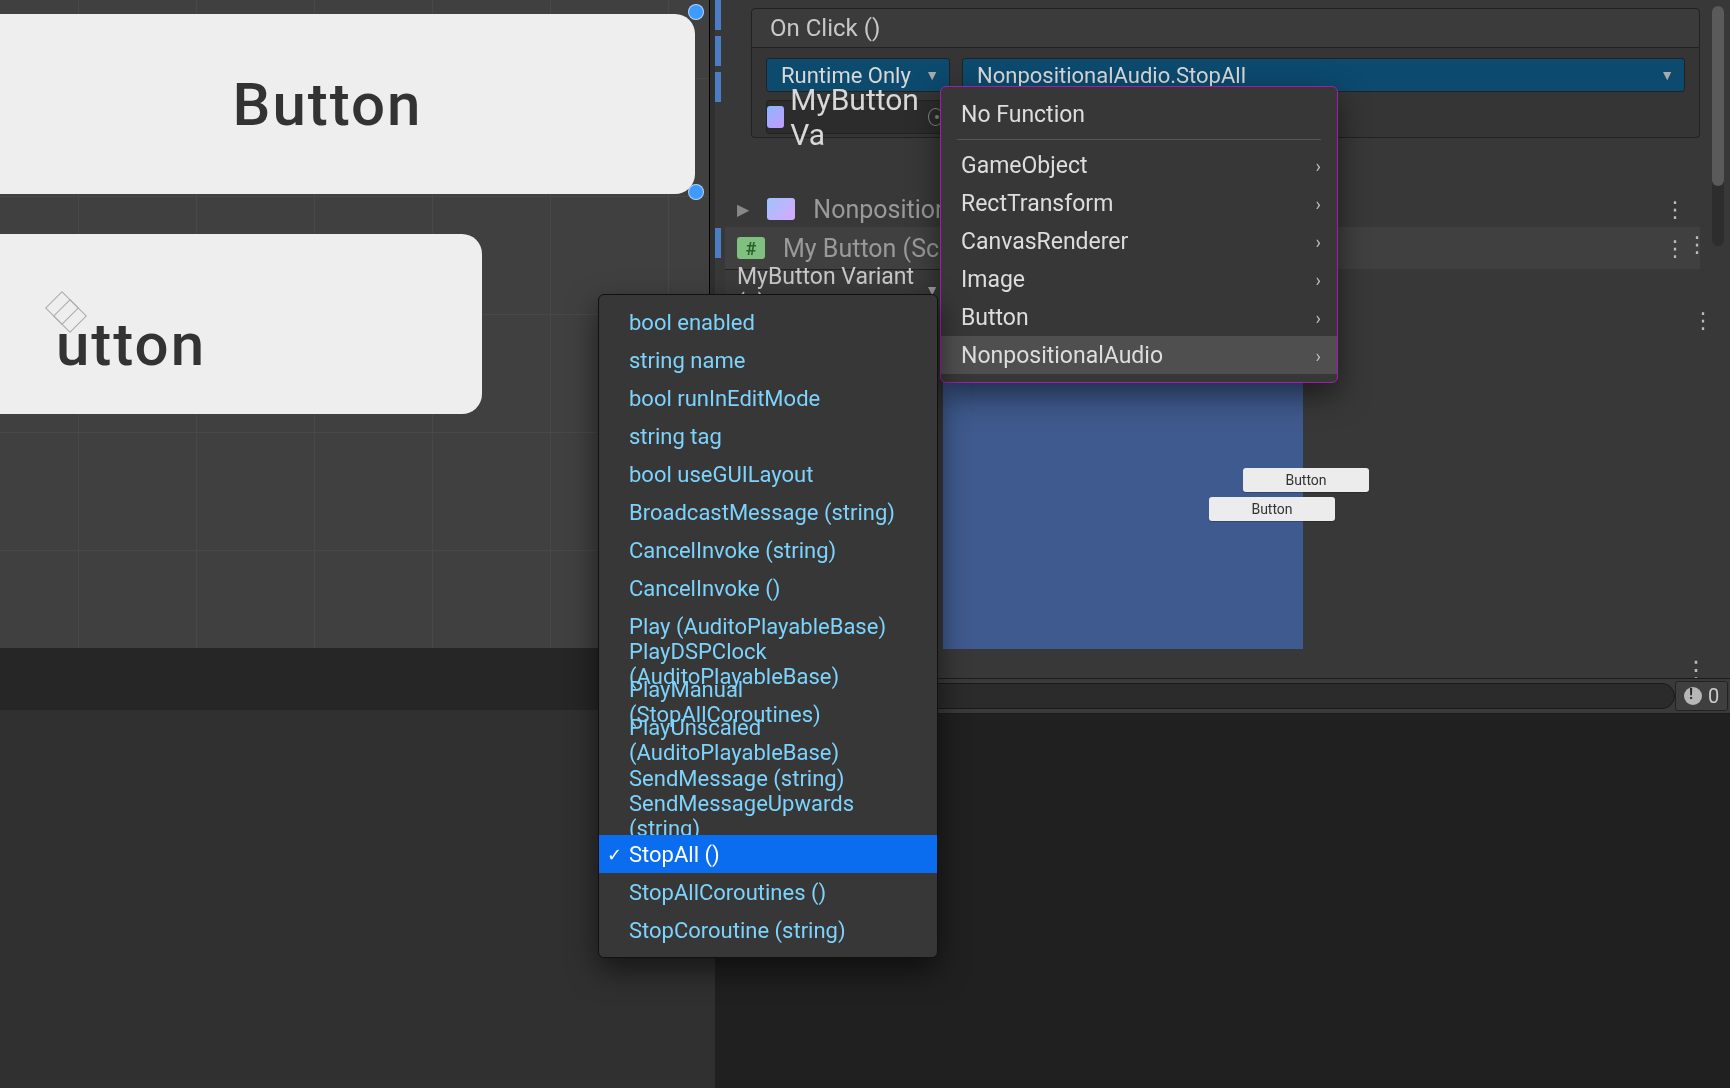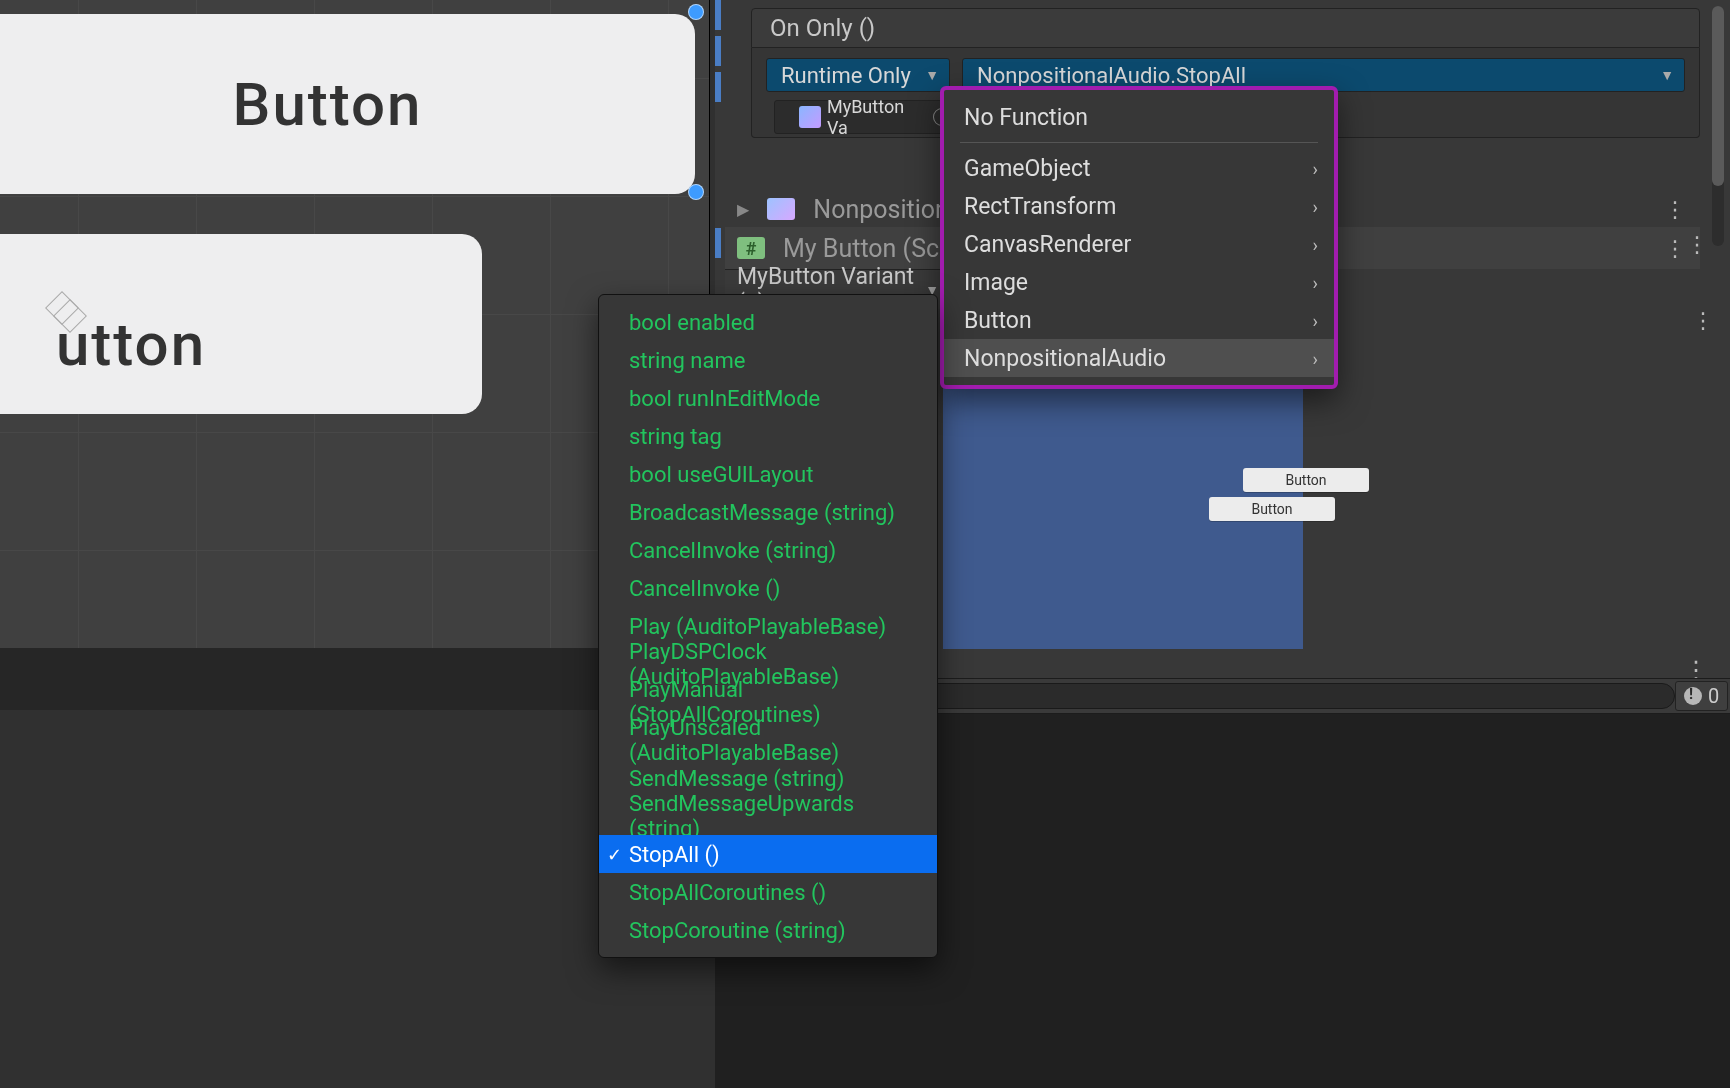--- a/index.html
+++ b/index.html
@@ -57,22 +57,22 @@
                   display:flex;align-items:center;padding:0 18px;font-size:24px;}
   .onclick-body{position:absolute;left:36px;top:48px;right:30px;height:90px;background:#353535;
                 border:1px solid #222;border-top:none;border-bottom-left-radius:4px;border-bottom-right-radius:4px;
                 padding:10px 14px;}
 
   .dropdown{height:34px;background:#0c4a6e;border:1px solid #222;border-radius:3px;
             display:inline-flex;align-items:center;justify-content:space-between;
             padding:0 10px 0 14px;font-size:22px;color:#d8d8d8;}
   .dropdown .caret{font-size:14px;color:#aaa;}
   .obj-field{height:34px;background:#2c2c2c;border:1px solid #222;border-radius:3px;
-             display:inline-flex;align-items:center;padding:0 6px 0 24px;font-size:18px;color:#d8d8d8;
-             position:relative;margin-left:8px;}
+             display:inline-flex;align-items:center;padding:0 6px 0 0;font-size:30px;color:#d8d8d8;
+             position:relative;}
   .obj-field .target-icon{width:22px;height:22px;margin-right:6px;position:relative;}
   .obj-field .target-icon::before{content:"";position:absolute;inset:0;border-radius:3px;
     background:linear-gradient(135deg,#8ab6ff,#c49bff);}
   .obj-field .picker{margin-left:4px;width:18px;height:18px;border:1px solid #888;border-radius:50%;position:relative;}
   .obj-field .picker::after{content:"";position:absolute;left:6px;top:6px;width:4px;height:4px;background:#888;border-radius:50%;}
 
   .row{display:flex;gap:12px;margin-bottom:8px;}
 
   
   .comp-row{position:absolute;left:10px;right:30px;height:42px;display:flex;align-items:center;gap:18px;
@@ -116,31 +116,31 @@
   .count-pill{display:flex;align-items:center;gap:6px;background:#3f3f3f;border:1px solid #222;
               border-radius:3px;padding:2px 8px;font-size:20px;color:#ccc;}
   .ico-circ{width:18px;height:18px;border-radius:50%;display:inline-block;}
   .ic-bang{background:#b7b7b7;position:relative;}
   .ic-bang::after{content:"!";position:absolute;left:5px;top:-2px;color:#2a2a2a;font-weight:bold;font-size:15px;}
 
   .console-body{position:absolute;left:0;right:0;top:714px;bottom:0;background:#202020;}
 
   
   .menu1{position:absolute;left:940px;top:86px;width:398px;background:var(--menu-bg);
-         border:4px solid #a21caf;border-radius:6px;box-shadow:0 12px 30px rgba(0,0,0,.5);padding:8px 0;z-index:50;}
+         border:1px solid #a21caf;border-radius:6px;box-shadow:0 12px 30px rgba(0,0,0,.5);padding:8px 0;z-index:50;}
   .m1-item{height:38px;display:flex;align-items:center;justify-content:space-between;
            padding:0 16px 0 20px;font-size:23px;color:#ddd;cursor:default;}
   .m1-item.hov{background:#4f4f4f;}
   .m1-sep{height:1px;background:#555;margin:6px 16px;}
   .chev{font-size:18px;color:#bbb;}
 
   
   .menu2{position:absolute;left:598px;top:294px;width:340px;background:var(--menu-bg);
          border:1px solid #111;border-radius:6px;box-shadow:0 12px 30px rgba(0,0,0,.55);padding:8px 0;z-index:60;}
-  .m2-item{height:38px;display:flex;align-items:center;padding:0 16px 0 30px;font-size:22px;color:#22c55e;position:relative;cursor:default;}
+  .m2-item{height:38px;display:flex;align-items:center;padding:0 16px 0 30px;font-size:22px;color:#7dd3fc;position:relative;cursor:default;}
   .m2-item.sel{background:var(--blue);color:#fff;}
   .m2-item.sel::before{content:"✓";position:absolute;left:8px;font-size:18px;}
 
   
   .vscroll{position:absolute;right:6px;top:6px;width:12px;height:240px;background:#2d2d2d;border-radius:6px;}
   .vscroll .thumb{position:absolute;left:0;top:0;width:12px;height:180px;background:#5a5a5a;border-radius:6px;}
 </style>
 </head>
 <body>
 
@@ -159,21 +159,21 @@
 
 <div class="right">
   <div class="blue-edge">
       <div></div>
       <div></div>
       <div></div>
     </div>
   <div class="blue-edge2"></div>
 
   <div class="onclick-header">
-    <span>On Only ()</span>
+    <span>On Click ()</span>
   </div>
 
   <div class="onclick-body">
     <div class="row">
       <div class="dropdown" style="width:184px">
         <span>Runtime Only</span>
         <span class="caret">▼</span>
       </div>
       <div class="dropdown" style="flex:1;min-width:396px">
         <span>NonpositionalAudio.StopAll</span>

